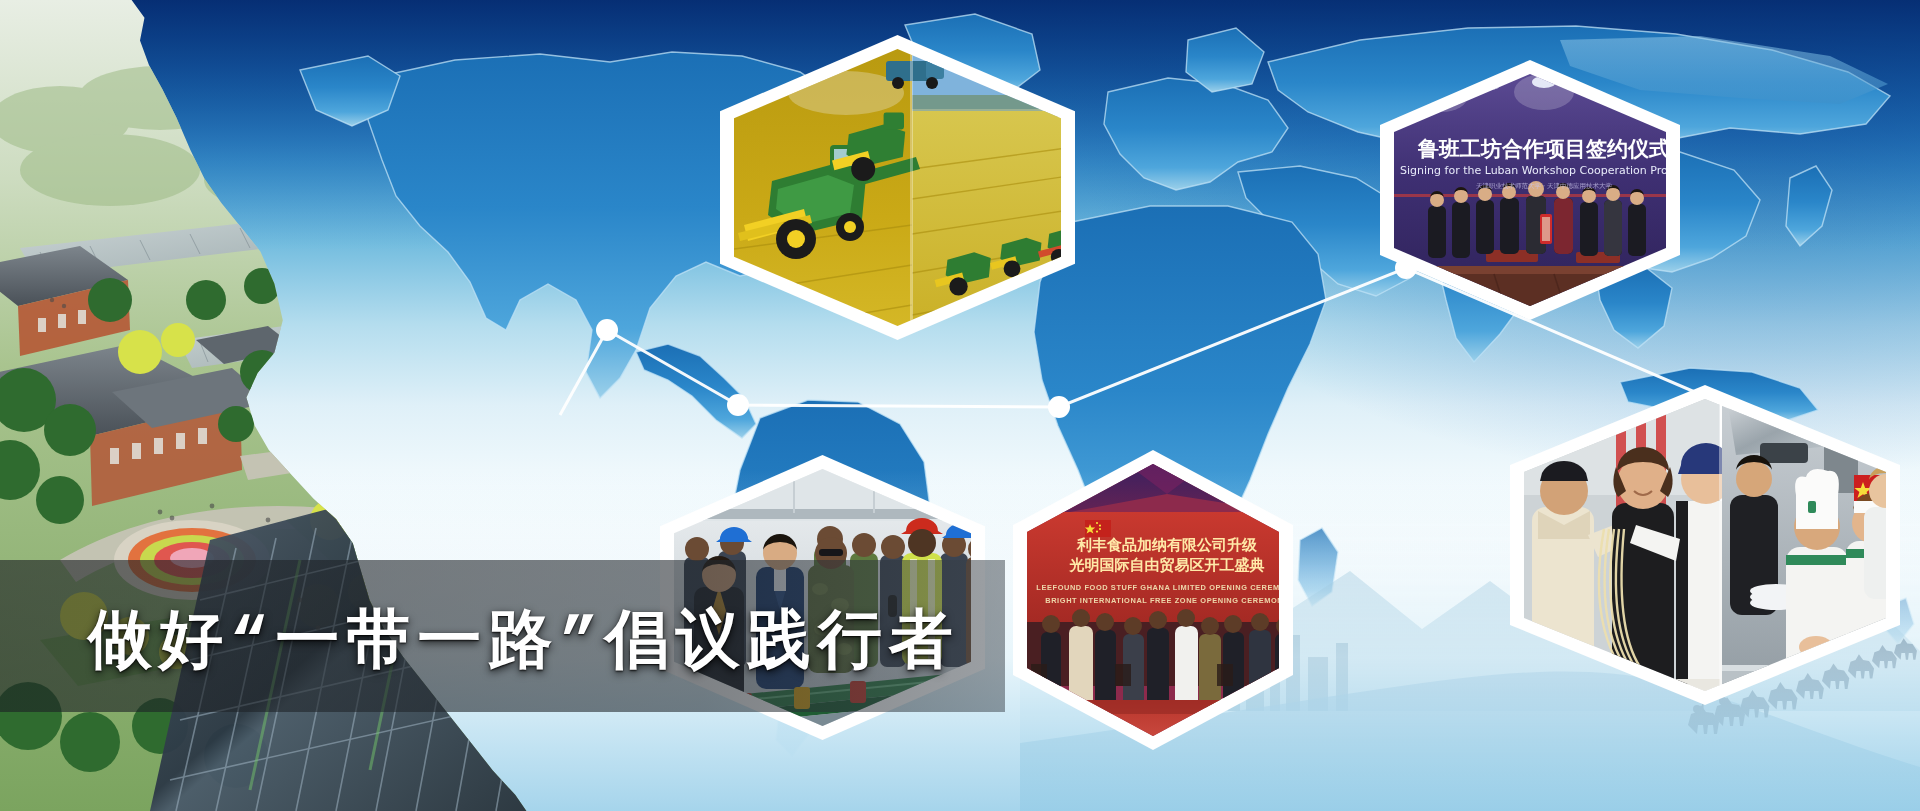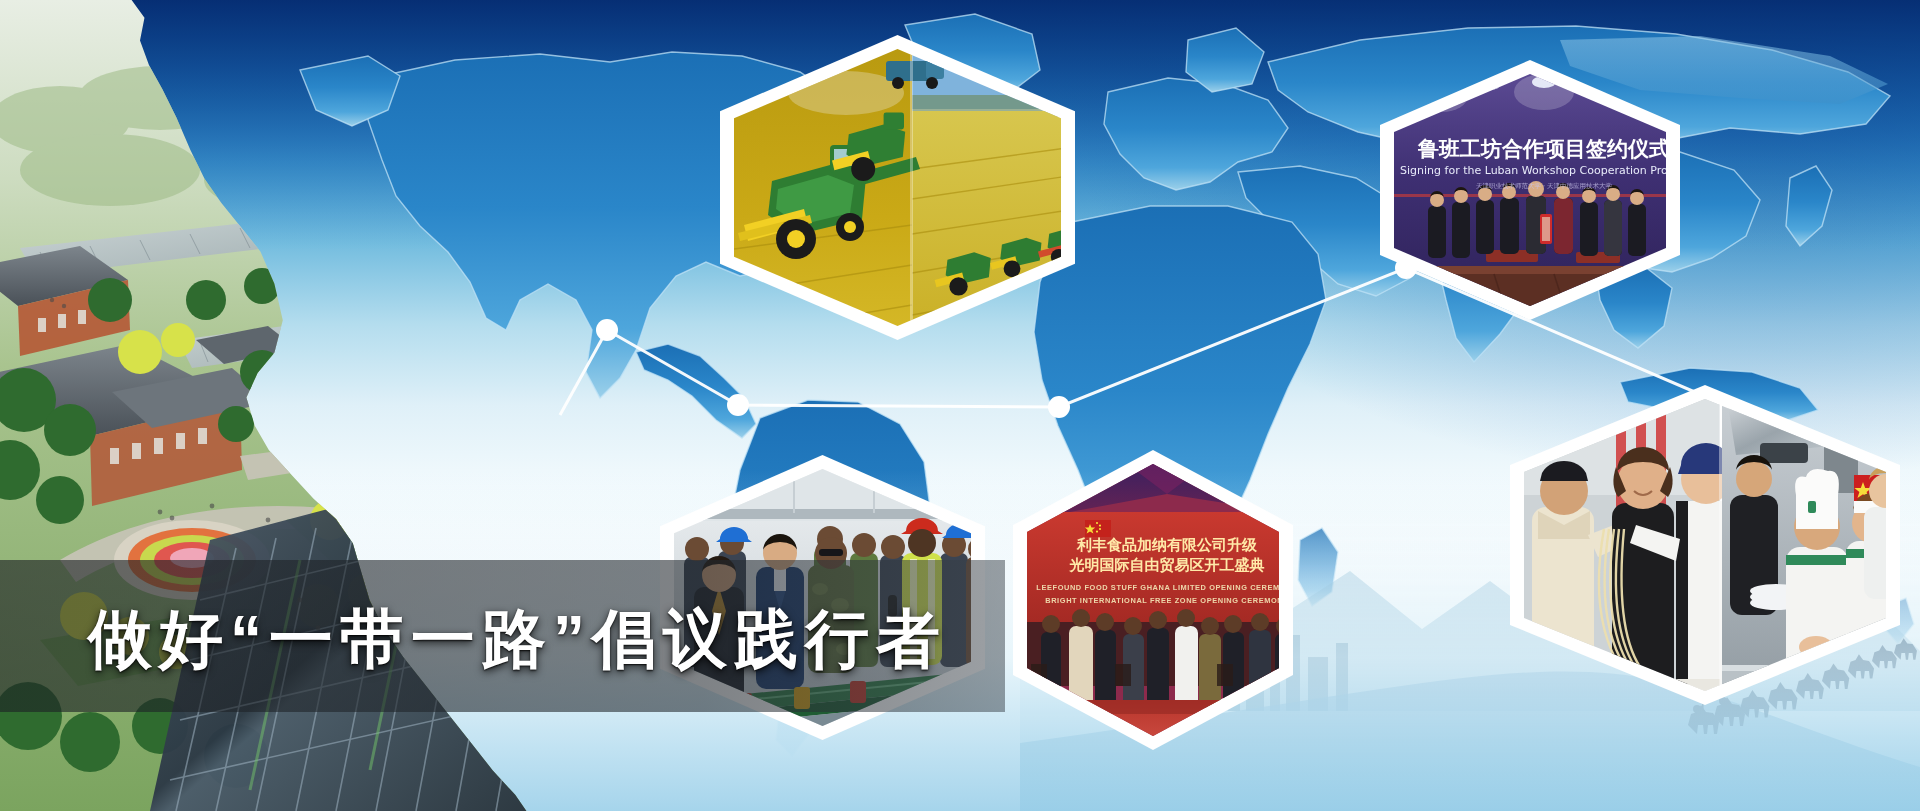--- a/index.html
+++ b/index.html
@@ -94,21 +94,21 @@
     position:absolute; left:0; top:560px; width:1005px; height:152px;
     background:linear-gradient(to right, rgba(28,32,36,.62) 0%, rgba(34,40,46,.58) 70%, rgba(58,66,74,.50) 100%);
   }
   .title-text {
     position:absolute; left:88px; top:575px; width:900px; height:128px;
     display:flex; align-items:center;
     color:#ffffff; font-size:64px; font-weight:bold;
     letter-spacing:7px;
     text-shadow:0 3px 8px rgba(0,0,0,.75), 0 1px 2px rgba(0,0,0,.9);
     white-space:nowrap;
-    font-family:Liberation Sans, sans-serif;
+    font-family:Liberation Mono, monospace;
   }
 
   .caption { position:absolute; text-align:center; white-space:nowrap;
     font-family:"DejaVu Sans","Liberation Sans",sans-serif; }
 </style>
 </head>
 <body>
 
 <div id="stage">
 

